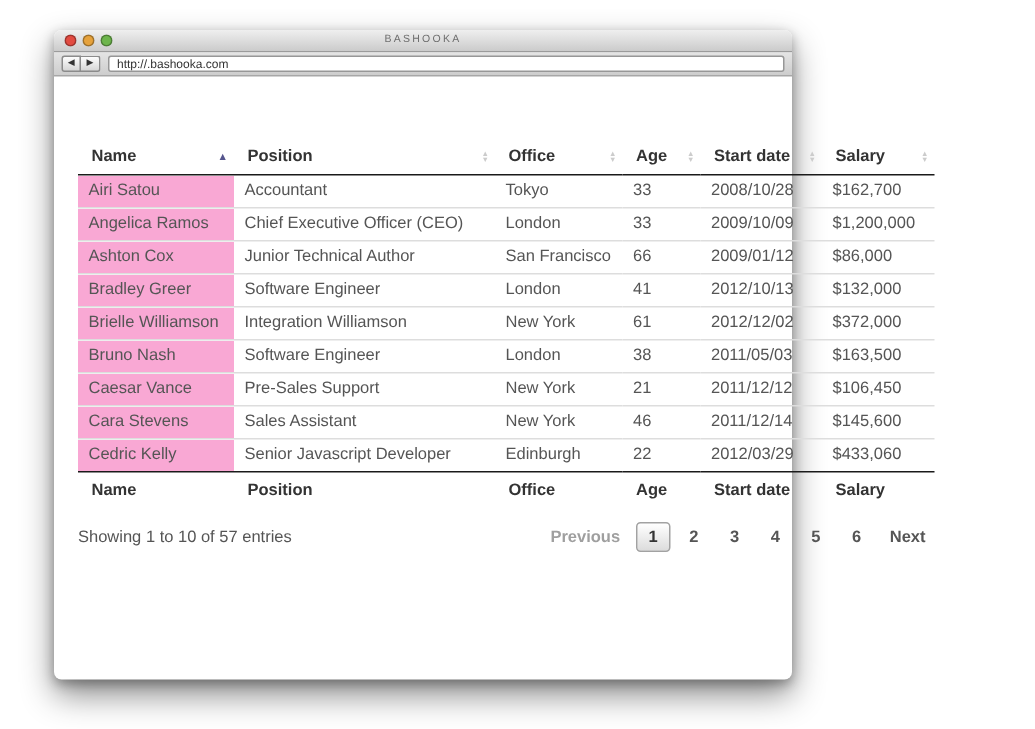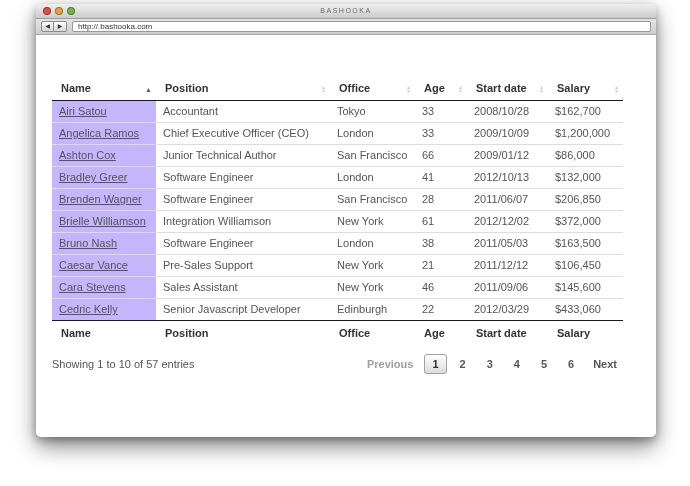--- a/index.html
+++ b/index.html
@@ -2,21 +2,21 @@
 <html><head>
 <meta charset="utf-8">
 <style>
   html,body{margin:0;padding:0;}
   body{
     width:690px;height:486px;overflow:hidden;position:relative;
     background:#ffffff;
     font-family:"Liberation Sans", sans-serif;
   }
   .window{
-    position:absolute;left:36px;top:4px;width:620px;height:433px;
+    position:absolute;left:36px;top:20px;width:492px;height:433px;
     background:#fff;border-radius:5px;
     box-shadow:0 10px 22px rgba(0,0,0,.45), 0 3px 8px rgba(0,0,0,.30);
   }
   
   .titlebar{
     height:14px;border-radius:5px 5px 0 0;position:relative;
     background:linear-gradient(#efefef,#cbcbcb);
     border-bottom:1px solid #9b9b9b;
   }
   .lights{position:absolute;left:7px;top:3px;display:flex;gap:4px;}
@@ -50,21 +50,21 @@
   .dt thead th{
     text-align:left;font-weight:bold;color:#333;
     padding:5px 18px 5px 9px;line-height:13px;position:relative;
     border-bottom:1px solid #1a1a1a;white-space:nowrap;cursor:pointer;
   }
   .dt tbody td{
     padding:4px 4px 4px 7px;line-height:13px;border-bottom:1px solid #ddd;
     white-space:nowrap;overflow:hidden;
   }
   .dt tbody tr:last-child td{border-bottom:none;}
-  .dt td.sorted{background:#c4b5fd;text-decoration:underline;}
+  .dt td.sorted{background:#f9a8d4;}
   .dt tfoot th{
     text-align:left;font-weight:bold;color:#333;
     padding:6px 18px 6px 9px;line-height:13px;
     border-top:1px solid #1a1a1a;white-space:nowrap;
   }
   .sic{position:absolute;right:4px;top:50%;transform:translateY(-50%);
        display:flex;flex-direction:column;align-items:center;}
   .sic.asc{font-size:7px;line-height:7px;}
   .sic.uns span{font-size:5px;line-height:4px;display:block;}
   
@@ -174,28 +174,20 @@
           </tr>
           <tr>
             <td class="sorted">Bradley Greer</td>
             <td>Software Engineer</td>
             <td>London</td>
             <td>41</td>
             <td>2012/10/13</td>
             <td>$132,000</td>
           </tr>
           <tr>
-            <td class="sorted">Brenden Wagner</td>
-            <td>Software Engineer</td>
-            <td>San Francisco</td>
-            <td>28</td>
-            <td>2011/06/07</td>
-            <td>$206,850</td>
-          </tr>
-          <tr>
             <td class="sorted">Brielle Williamson</td>
             <td>Integration Williamson</td>
             <td>New York</td>
             <td>61</td>
             <td>2012/12/02</td>
             <td>$372,000</td>
           </tr>
           <tr>
             <td class="sorted">Bruno Nash</td>
             <td>Software Engineer</td>
@@ -210,21 +202,21 @@
             <td>New York</td>
             <td>21</td>
             <td>2011/12/12</td>
             <td>$106,450</td>
           </tr>
           <tr>
             <td class="sorted">Cara Stevens</td>
             <td>Sales Assistant</td>
             <td>New York</td>
             <td>46</td>
-            <td>2011/09/06</td>
+            <td>2011/12/14</td>
             <td>$145,600</td>
           </tr>
           <tr>
             <td class="sorted">Cedric Kelly</td>
             <td>Senior Javascript Developer</td>
             <td>Edinburgh</td>
             <td>22</td>
             <td>2012/03/29</td>
             <td>$433,060</td>
           </tr>

